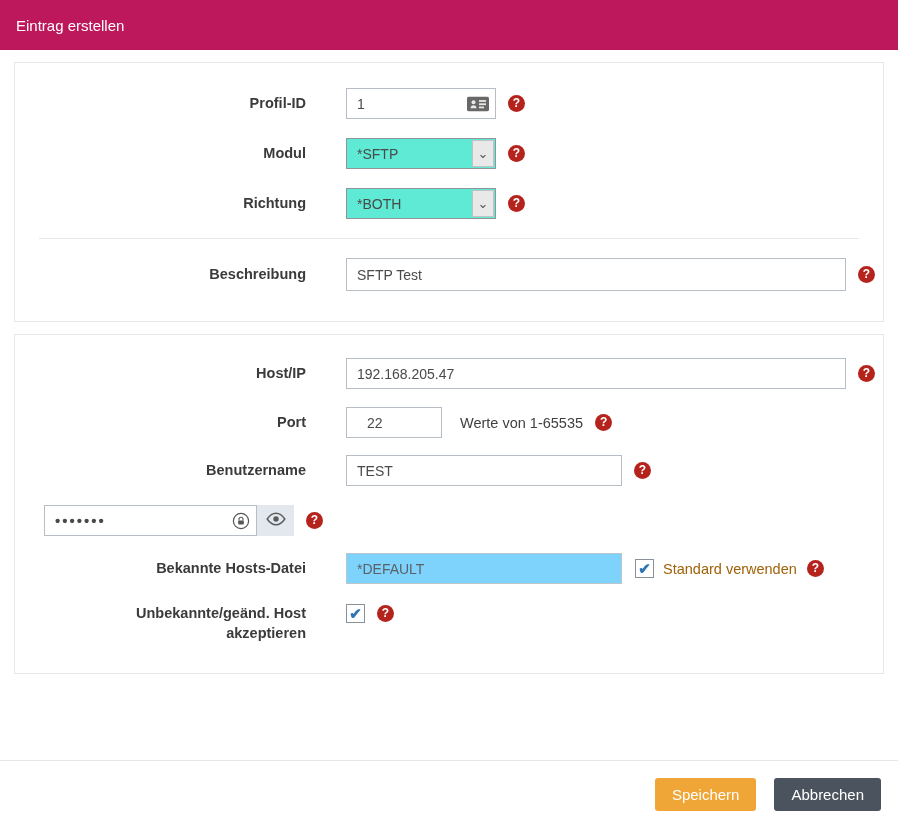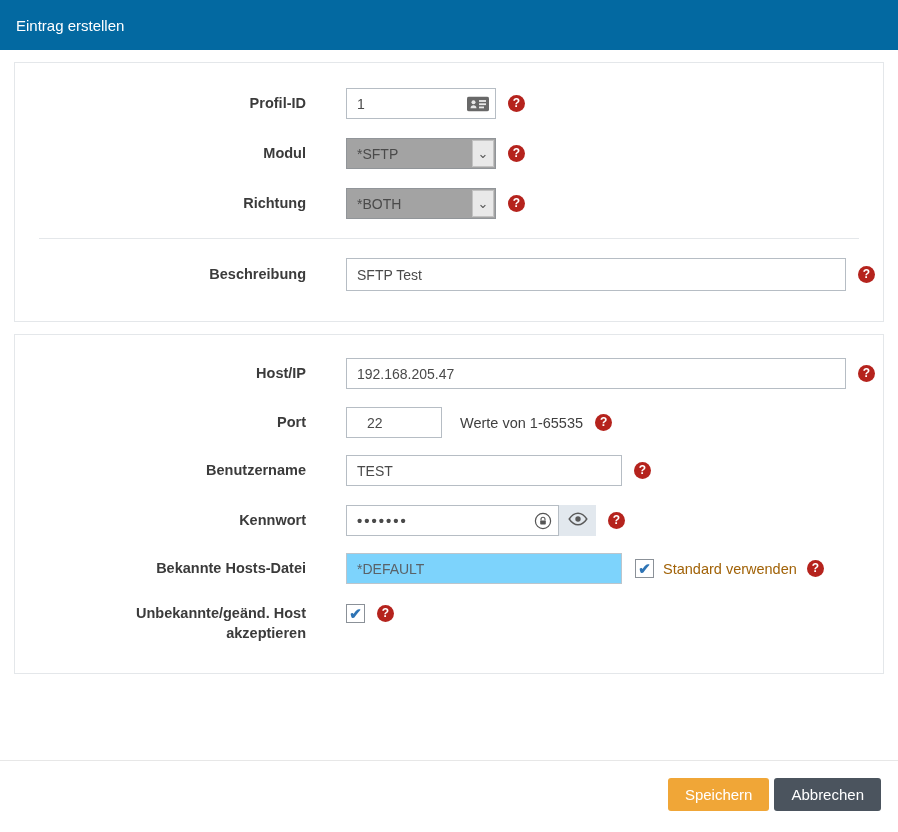--- a/index.html
+++ b/index.html
@@ -2,21 +2,21 @@
 <html><head>
 <meta charset="utf-8">
 <style>
   html,body { margin:0; padding:0; }
   body {
     width:898px; height:832px; background:#ffffff;
     font-family:"Liberation Sans", sans-serif; color:#3b3b3b;
     position:relative; overflow:hidden;
   }
   .header {
-    height:50px; background:#0369a1; color:#fff;
+    height:50px; background:#be185d; color:#fff;
     display:flex; align-items:center; padding:0 16px;
     font-size:15px; box-sizing:border-box;
   }
   .panel {
     margin:0 14px; border:1px solid #e4e7ea; background:#fff;
     box-sizing:border-box;
   }
   .panel1 { margin-top:12px; padding:25px 0 30px; }
   .panel2 { margin-top:12px; padding:23px 0 30px; }
   .row { display:flex; align-items:center; margin-bottom:19px;gap:11px; }
@@ -38,21 +38,21 @@
   .w150 { width:150px; } .w100 { width:96px;padding-left:20px; }
   .w300 { width:276px; } .w500 { width:500px; }
   .h33 { height:33px; }
   .input-wrap { position:relative; display:flex; align-items:center; }
   .input-wrap .inset-icon {
     position:absolute; right:7px; top:50%; transform:translateY(-50%);
     display:flex; align-items:center;
   }
   .pwd { padding-right:30px; letter-spacing:2px; font-weight:bold; font-size:15px; }
   .selectbox {
-    width:150px; height:31px; border:1px solid #919599; background:#a3a3a3;
+    width:150px; height:31px; border:1px solid #919599; background:#5eead4;
     box-sizing:border-box; display:flex; align-items:stretch;
     font-size:14px; color:#4a4a4a; cursor:pointer;
   }
   .selectbox .val { flex:1; display:flex; align-items:center; padding-left:10px; }
   .selectbox .arrow {
     width:20px; margin:1px; background:#e9e9e9; border:1px solid #c2c2c2;
     display:flex; align-items:center; justify-content:center;
     color:#555; font-size:13px; line-height:1;
   }
   .help {
@@ -70,21 +70,21 @@
   .cb {
     width:19px; height:19px; border:1px solid #8b9198; background:#fff;
     display:flex; align-items:center; justify-content:center;
     box-sizing:border-box; cursor:pointer; flex:none;
   }
   .cb .mark { color:#2e74b5; font-size:15px; font-weight:bold; line-height:1; margin-top:-1px; }
   .cb-label { margin-left:9px; font-size:14.5px; color:#a16207; white-space:nowrap; }
   .hint { margin-left:18px; font-size:14.5px; color:#404040; white-space:nowrap; }
   .divider { border:none; border-top:1px solid #e4e7ea; margin:0 24px 19px 24px; }
   .footer-hr { border:none; border-top:1px solid #e7e7e7; margin:86px 0 0 0; }
-  .footer { display:flex; justify-content:flex-end; gap:5px; padding:17px 17px 0 0; }
+  .footer { display:flex; justify-content:flex-end; gap:18px; padding:17px 17px 0 0; }
   .btn {
     height:33px; border:none; border-radius:3px; padding:0 17px;
     font-size:15px; color:#fff; font-family:inherit; cursor:pointer;
   }
   .btn-save { background:#f0a637; }
   .btn-cancel { background:#4b545e; }
 </style>
 </head>
 <body>
 
@@ -169,21 +169,20 @@
 
   <div class="row">
     <div class="lbl">Benutzername</div>
     <div class="ctl">
       <input class="txt w300" type="text" value="TEST" style="">
       <span class="help">?</span>
     </div>
   </div>
 
   <div class="row" style="margin-bottom:17px">
-    <div class="lbl">Kennwort</div>
     <div class="ctl">
       <div class="input-wrap">
         <input class="txt pwd" type="text" style="width: 213px;" value="•••••••">
         <span class="inset-icon">
           <svg width="18" height="18" viewBox="0 0 18 18">
             <circle cx="9" cy="9" r="7.6" fill="none" stroke="#555" stroke-width="1.2"></circle>
             <path d="M7 8.6V7.2a2 2 0 0 1 4 0v1.4" fill="none" stroke="#555" stroke-width="1.1"></path>
             <rect x="6.2" y="8.4" width="5.6" height="4.2" rx="0.8" fill="#555"></rect>
           </svg>
         </span>

